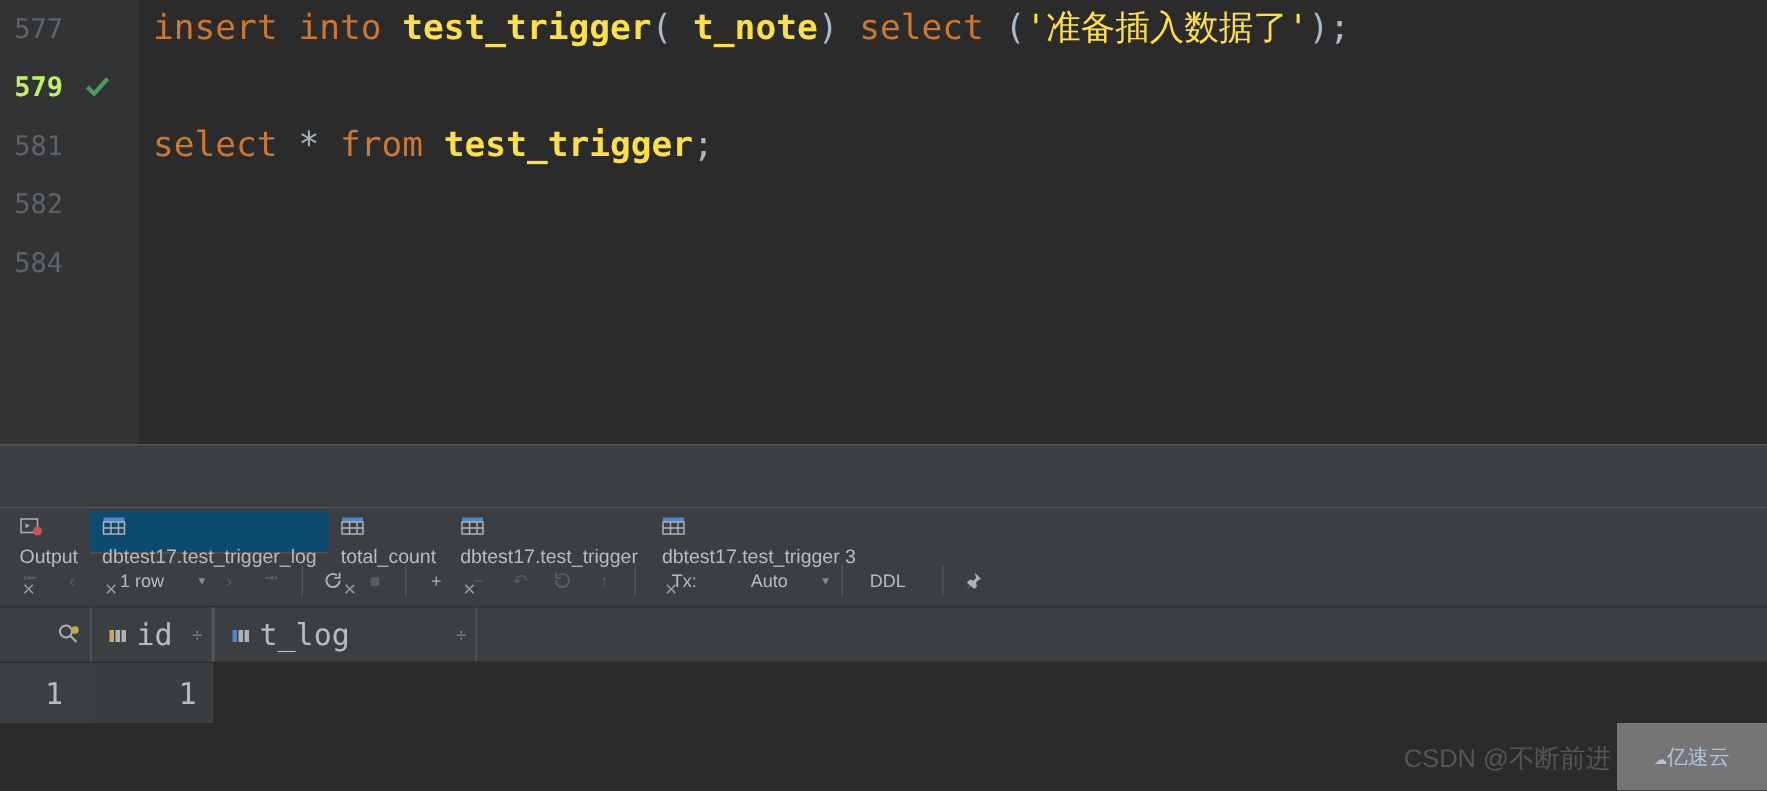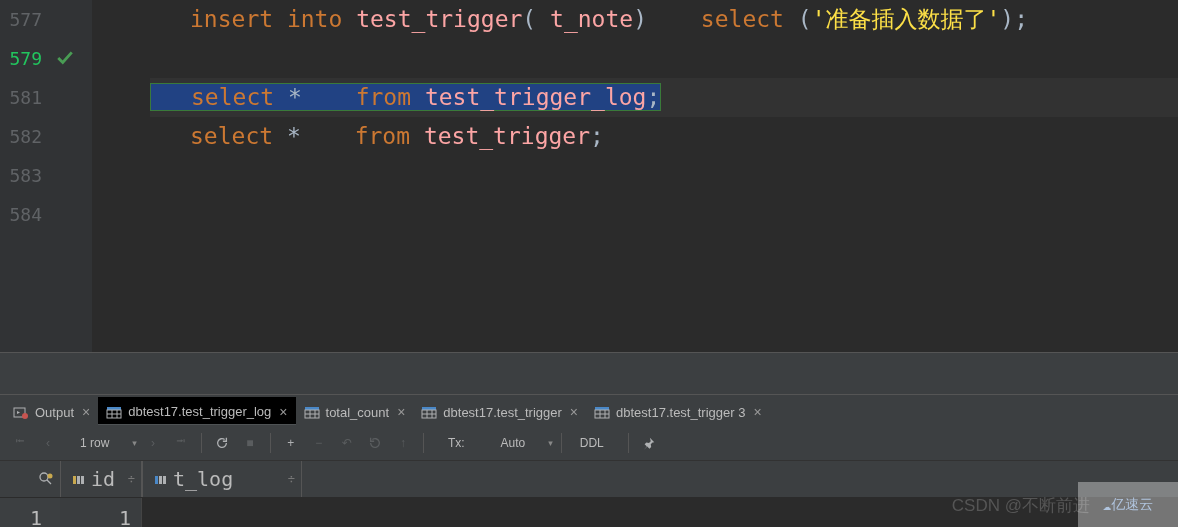--- a/index.html
+++ b/index.html
@@ -7,60 +7,59 @@
       font-family: "Consolas", "Monaco", monospace;
       background: #2b2b2b;
       width: 1178px;
       height: 527px;
       overflow: hidden;
       color: #a9b7c6;
       position: relative;
     }
     .editor-area {
       display: flex;
-      height: 352px;
+      height: 296px;
       background: #2b2b2b;
-      gap: 48px;
     }
     .gutter {
       width: 92px;
       background: #313335;
       flex-shrink: 0;
       font-size: 18px;
       color: #606366;
       position: relative;
     }
     .gutter-line {
       height: 39px;
       display: flex;
       align-items: center;
       justify-content: flex-end;
       padding-right: 50px;
       position: relative;
     }
-    .gutter-line.current { color: #22c55e; }
+    .gutter-line.current { color: #bef264; font-weight: bold; }
     .gutter-check {
       position: absolute;
       right: 18px;
       top: 10px;
       width: 18px;
       height: 18px;
     }
     .gutter-check svg { width: 18px; height: 18px; }
     .code-area {
       flex: 1;
       font-size: 23px;
       line-height: 39px;
       padding-left: 10px;
       font-family: "Consolas", "Monaco", monospace;
     }
     .code-line { height: 39px; white-space: pre; }
     .code-line.active { background: #323232; }
-    .kw { color: #cc7832; margin-left: 40px; }
-    .id { color: #fca5a5; }
+    .kw { color: #cc7832; }
+    .id { color: #fde047; font-weight: bold; }
     .br { color: #a9b7c6; }
     .str { color: #fde047; }
     .op { color: #a9b7c6; }
     .sel {
       background: #214283;
       border: 1px solid #3a7a3a;
       padding: 0;
     }
     .splitter {
       height: 43px;
@@ -73,29 +72,29 @@
       background: #3c3f41;
       display: flex;
       align-items: flex-end;
       font-family: "Segoe UI", Arial, sans-serif;
       font-size: 13px;
       color: #bbbbbb;
       padding-left: 5px;
     }
     .tab {
       display: flex;
-      align-items: center;
       height: 28px;
       padding: 0 8px;
       gap: 6px;
       cursor: pointer;
       border-top: 2px solid transparent;
+      flex-direction: column;
     }
     .tab.active {
-      background: #000000;
+      background: #0c4a6e;
       border-bottom: 1px solid #4e5254;
     }
     .tab-icon { width: 16px; height: 14px; display: inline-flex; }
     .tab-close { color: #999; font-size: 14px; margin-left: 2px; }
     .result-toolbar {
       height: 36px;
       background: #3c3f41;
       display: flex;
       align-items: center;
       padding: 0 8px;
@@ -141,21 +140,21 @@
       border-left: 1px solid #555;
       border-right: 1px solid #555;
       height: 100%;
       display: flex;
       align-items: center;
       padding: 0 10px;
       gap: 6px;
       position: relative;
     }
     .rh-cell.c1 { width: 82px; }
-    .rh-cell.c2 { width: 160px; }
+    .rh-cell.c2 { width: 176px; }
     .col-icon { width: 14px; height: 14px; }
     .sort-div { color: #777; font-size: 12px; position: absolute; right: 6px; }
     .result-row {
       height: 40px;
       background: #2b2b2b;
       display: flex;
       align-items: center;
       font-family: "Consolas", monospace;
       font-size: 20px;
       color: #bbbbbb;
@@ -176,21 +175,21 @@
       align-items: center;
       padding: 0 10px;
       border-right: 1px solid #444;
       background: #3a3d3f;
     }
     .row-cell.c1 { width: 82px; justify-content: flex-end; }
     .row-cell.c2 { width: 160px; }
     .watermark {
       position: absolute;
       bottom: 10px;
-      right: 88px;
+      right: 104px;
       font-family: Arial, sans-serif;
       font-size: 17px;
       color: #555;
     }
     .wm2 {
       position: absolute;
       bottom: 0;
       right: 0;
       width: 100px;
       height: 45px;
@@ -218,30 +217,26 @@
           </svg>
       </span>
     </div>
     <div class="gutter-line">
         <span>581</span>
       </div>
     <div class="gutter-line">
         <span>582</span>
       </div>
     <div class="gutter-line">
-        <span>583</span>
-      </div>
-    <div class="gutter-line">
         <span>584</span>
       </div>
   </div>
   <div class="code-area">
     <div class="code-line"><span class="kw">insert into</span><span class="id"> test_trigger</span><span class="br">(</span><span class="id"> t_note</span><span class="br">)</span><span class="kw"> select </span><span class="br">(</span><span class="str">'准备插入数据了'</span><span class="br">)</span><span class="op">;</span></div>
     <div class="code-line"></div>
-    <div class="code-line active"><span class="sel"><span class="kw">select</span><span class="op"> * </span><span class="kw">from</span><span class="id"> test_trigger_log</span><span class="op">;</span></span></div>
     <div class="code-line"><span class="kw">select</span><span class="op"> * </span><span class="kw">from</span><span class="id"> test_trigger</span><span class="op">;</span></div>
     <div class="code-line"></div>
     <div class="code-line"></div>
     <div class="code-line"></div>
   </div>
 </div>
 
 <div class="splitter"></div>
 
 <div class="tabbar">

